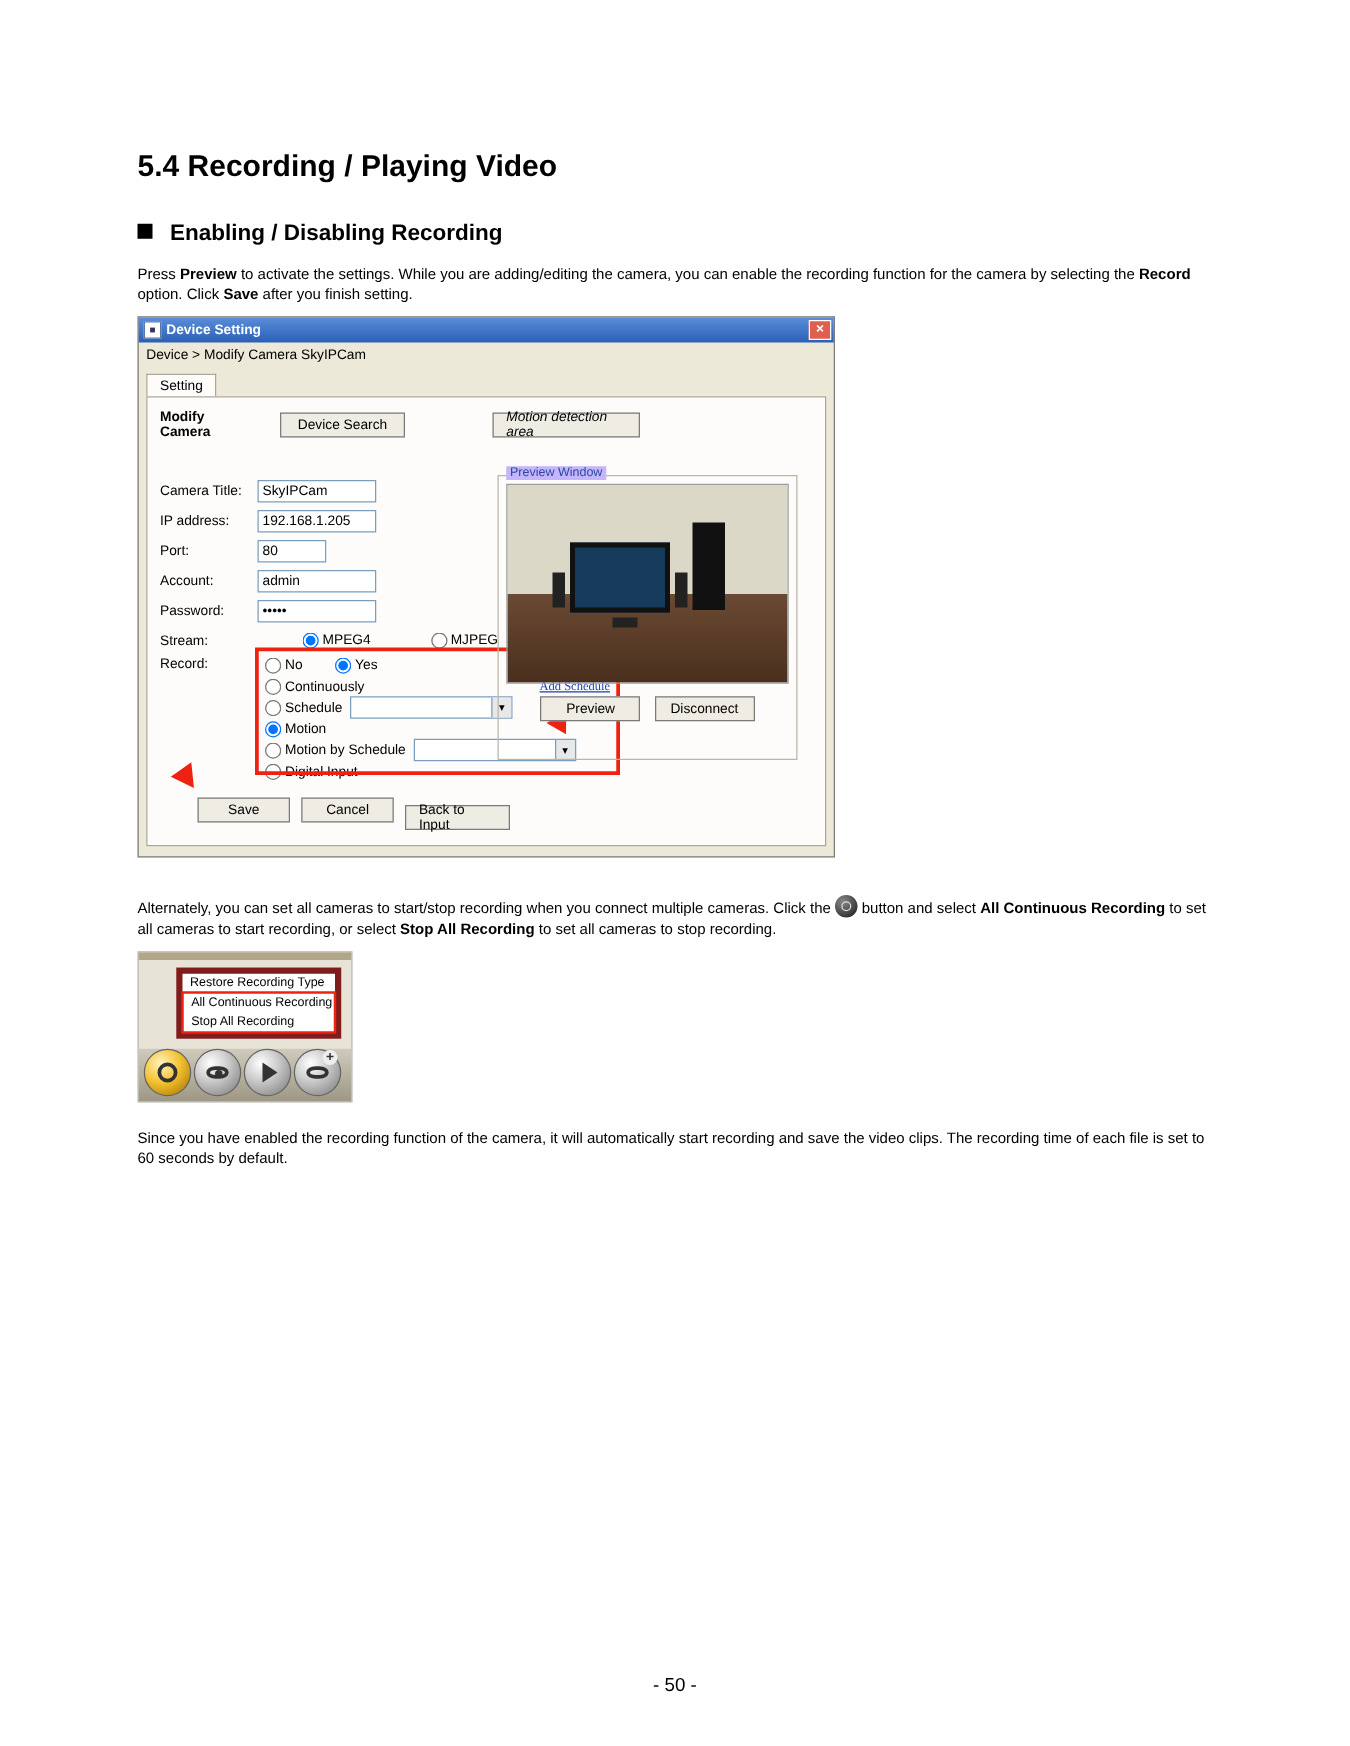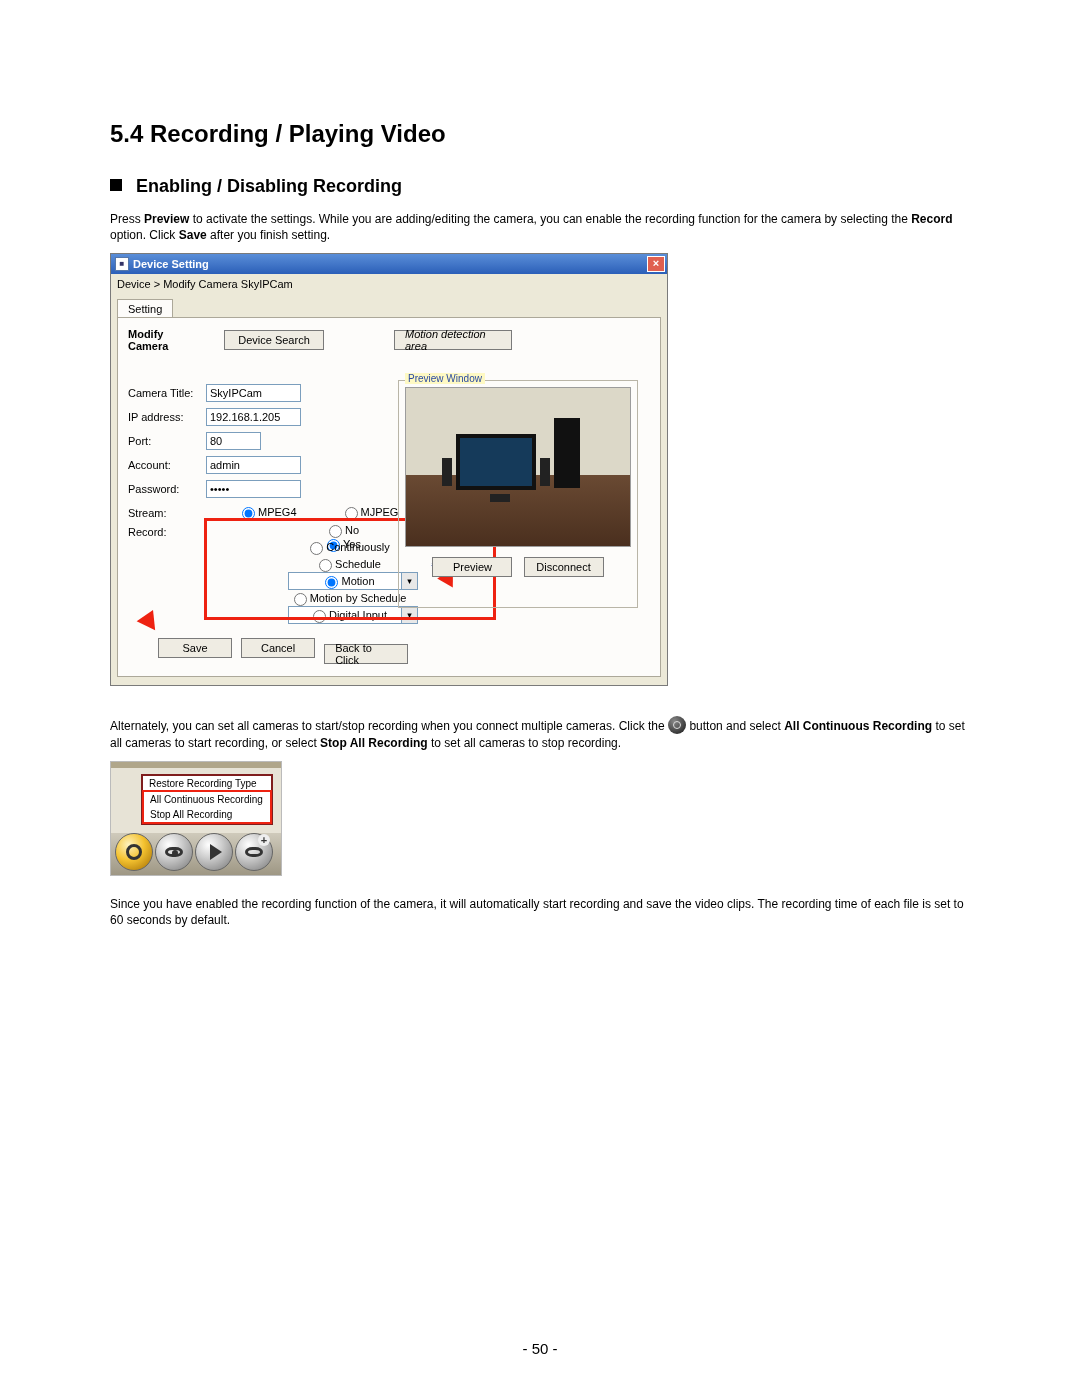--- a/index.html
+++ b/index.html
@@ -61,56 +61,56 @@
     height:18px; border:1px solid #7b9ebd; background:#fff; padding:0 3px; font-size:11px;
   }
   .textbox.w1{width:95px;} .textbox.w2{width:55px;} .textbox.w3{width:95px;} .textbox.w4{width:95px;}
   .radio, .radio-s { margin-right:3px; vertical-align:middle; }
   label.inline { margin-right:12px; }
 
   .preview-group {
     position:absolute; left:280px; top:62px; width:240px; height:228px;
     border:1px solid #b9b5a7; padding:6px;
   }
-  .preview-group .legend { position:absolute; top:-8px; left:6px; background:#fef9c3; padding:0 3px; color:#2a4aa0; font-size:10px;}
+  .preview-group .legend { position:absolute; top:-8px; left:6px; background:#c4b5fd; padding:0 3px; color:#2a4aa0; font-size:10px;}
   .preview-img {
     width:226px; height:160px;
     background: linear-gradient(#dcd8c8 0%, #dcd8c8 55%, #6a4a33 55%, #4a2f1e 100%);
     position:relative; overflow:hidden; border:1px solid #9c9c9c;
   }
   .monitor { position:absolute; left:50px; top:46px; width:80px; height:56px; background:#153a5a; border:4px solid #111;}
   .monitor::after{content:""; position:absolute; left:30px; top:56px; width:20px; height:8px; background:#222;}
   .tower { position:absolute; left:148px; top:30px; width:26px; height:70px; background:#111;}
   .speakerL{position:absolute; left:36px; top:70px; width:10px; height:28px; background:#222;}
   .speakerR{position:absolute; left:134px; top:70px; width:10px; height:28px; background:#222;}
   .preview-btns { margin-top:10px; text-align:center; }
   .preview-btns .winbtn { width:80px; margin:0 4px;}
 
   .red-box { position:absolute; border:3px solid #e21; pointer-events:none; }
   .red-box.record { left:86px; top:200px; width:292px; height:102px; }
   .arrow { position:absolute; width:0; height:0; }
   .arrow.to-save { left:22px; top:296px; border-left:10px solid transparent; border-right:10px solid transparent; border-top:18px solid #e21; transform:rotate(-35deg);}
   .arrow.to-preview { position:absolute; left:322px; top:250px; border-left:9px solid transparent; border-right:9px solid transparent; border-bottom:16px solid #e21; transform:rotate(30deg);}
 
   .record-opts { position:absolute; left:94px; top:206px; width:276px; }
-  .record-opts .rline{ display:flex; align-items:center; height:16px; margin-bottom:1px;flex-direction:column;}
+  .record-opts .rline{ display:flex; align-items:center; height:16px; margin-bottom:1px;}
   .addsched { color:#1a3fb0; text-decoration:underline; margin-left:auto; font-size:10px; cursor:pointer;font-family:Liberation Serif, serif;}
   .combo { height:18px; width:130px; border:1px solid #7b9ebd; background:#fff; display:inline-flex; align-items:center; margin-left:6px;}
   .combo .dd{ margin-left:auto; width:16px; height:16px; border-left:1px solid #7b9ebd; background:#e8e8e8; text-align:center; font-size:9px; line-height:16px;}
 
   .btn-row { position:absolute; left:40px; top:320px; }
   .btn-row .winbtn{ width:74px; margin-right:6px;}
 
   
   .menu-fig {
     width:172px; border:1px solid #bbb; background:#e7e3d6; font-family:Tahoma,Arial,sans-serif;
     margin: 0 0 20px 0; position:relative;
   }
   .menu-fig .bgstrip{ height:6px; background:#b0a68a;}
-  .menu-list { position:relative; margin:6px 8px 8px 30px; border:2px solid #7f1d1d; background:#fff; width:132px;}
+  .menu-list { position:relative; margin:6px 8px 8px 30px; border:5px solid #7f1d1d; background:#fff; width:132px;}
   .menu-list .mi { padding:2px 6px; font-size:10px; white-space:nowrap;}
   .menu-list .red { border:2px solid #e21; margin:-1px;}
   .circle-row { display:flex; align-items:center; padding:0 4px 4px 4px; gap:2px; background:linear-gradient(#cfcabb,#9e9784);}
   .cbtn { width:38px; height:38px; border-radius:50%; background:radial-gradient(circle at 35% 30%, #fff 0%, #ccc 40%, #777 100%); display:flex; align-items:center; justify-content:center; position:relative; border:1px solid #666;}
   .cbtn.gold { background:radial-gradient(circle at 35% 30%, #fff3c0 0%, #f4c230 45%, #a06a00 100%);}
   .cbtn .inner{ width:16px; height:16px; border-radius:50%; border:3px solid #333;}
   .cbtn.eye .inner{ width:18px; height:10px; border-radius:50% / 60%; border:3px solid #333; background:transparent; position:relative;}
   .cbtn.eye .inner::after{content:""; position:absolute; left:4px; top:0px; width:6px; height:6px; background:#333; border-radius:50%;}
   .cbtn.play .tri{ width:0;height:0;border-left:12px solid #333;border-top:8px solid transparent;border-bottom:8px solid transparent; margin-left:3px;}
   .cbtn.plus-eye .inner{ width:18px; height:10px; border-radius:50% / 60%; border:3px solid #333;}
@@ -238,21 +238,21 @@
       </div>
       <div class="preview-btns">
         <span class="winbtn">Preview</span>
         <span class="winbtn">Disconnect</span>
       </div>
     </div>
 
     <div class="btn-row">
       <span class="winbtn">Save</span>
       <span class="winbtn">Cancel</span>
-      <span class="winbtn" style="width:84px;">Back to Click</span>
+      <span class="winbtn" style="width:84px;">Back to Input</span>
     </div>
 
   </div>
 </div>
 
 <p class="body">
   <span>Alternately, you can set all cameras to start/stop recording when you connect multiple cameras. Click the </span><span class="rec-icon"></span><span> button and select </span><b>All Continuous Recording</b><span> to set all cameras to start recording, or select </span><b>Stop All Recording</b><span> to set all cameras to stop recording.</span>
 </p>
 
 <div class="menu-fig">

